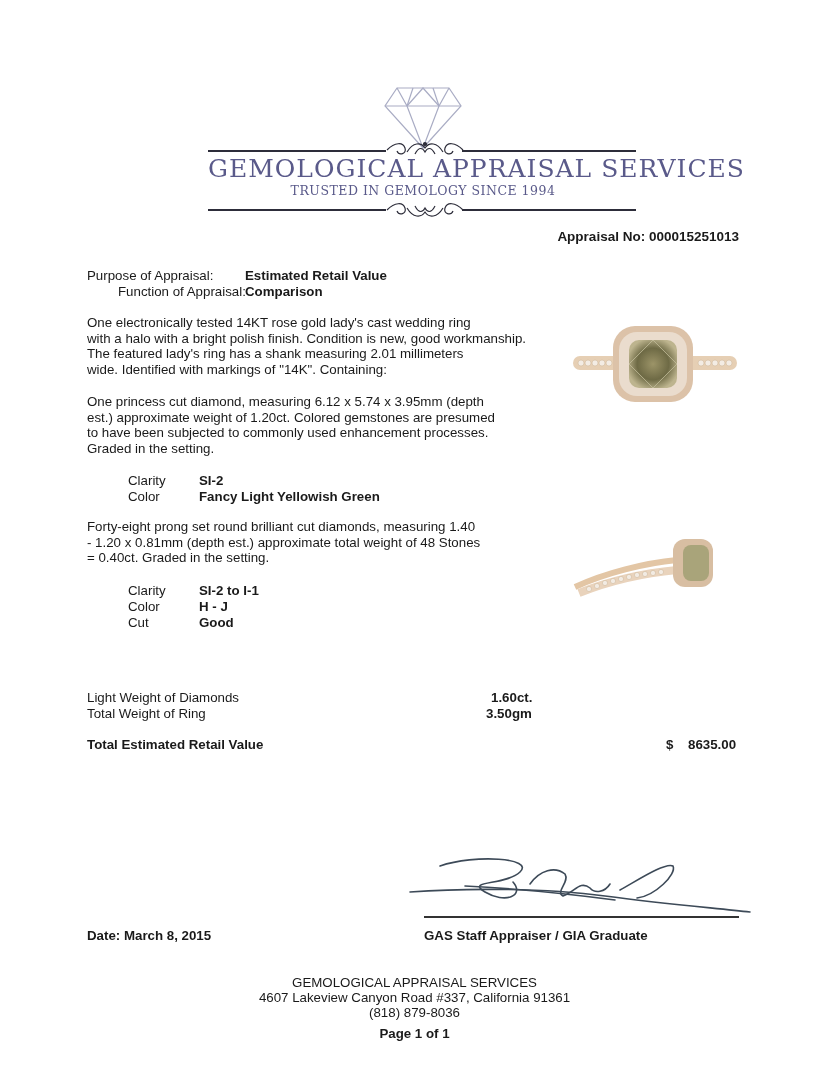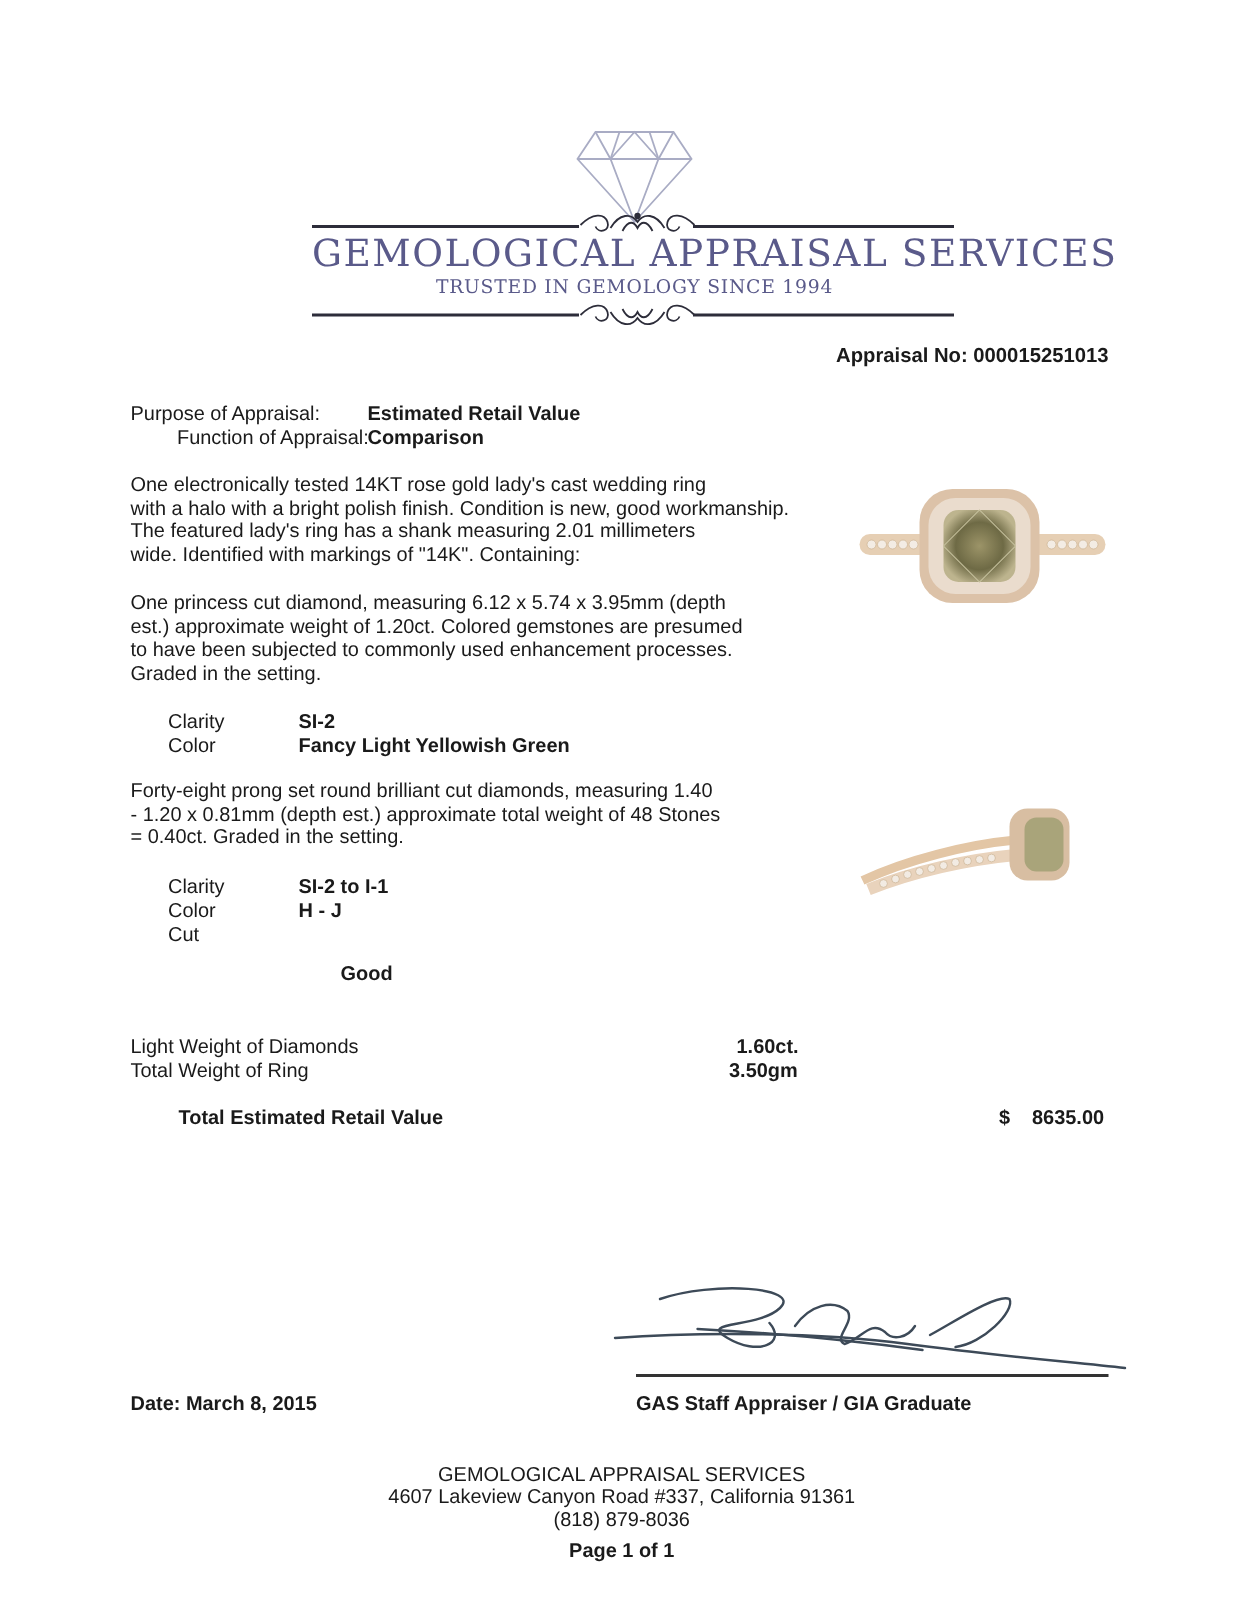--- a/index.html
+++ b/index.html
@@ -24,21 +24,21 @@
   #brand-tagline {
     left: 208px; top: 184px; width: 430px; text-align: center;
     font-family: "DejaVu Serif", serif; font-size: 12.5px; letter-spacing: 0.5px;
     color: #5a5a8a; line-height: 14px; white-space: nowrap;
   }
 
   #appraisal-no { right: 90px; top: 229px; font-size: 13.5px; font-weight: bold; }
 
   .label-col { left: 87px; }
   .value-col { left: 245px; }
-  .sub-label { left: 112px; }
+  .sub-label { left: 128px; }
   .sub-value { left: 199px; }
 
   .para { left: 87px; width: 470px; font-size: 13.3px; line-height: 15.6px; white-space: pre-line; }
 
   .ring-photo { position: absolute; }
 
   #sig-line { left: 424px; top: 916px; width: 315px; height: 1.5px; background: #333; }
 </style>
 </head>
 <body>
@@ -103,21 +103,21 @@
 <div class="abs t b sub-value" style="top:489px;">Fancy Light  Yellowish Green</div>
 
 <div class="abs para" style="top:519px;">Forty-eight prong set round brilliant cut diamonds, measuring 1.40
 - 1.20 x 0.81mm (depth est.) approximate total weight of 48 Stones
 = 0.40ct. Graded in the setting.</div>
 <div class="abs t sub-label" style="top:583px;">Clarity</div>
 <div class="abs t b sub-value" style="top:583px;">SI-2 to I-1</div>
 <div class="abs t sub-label" style="top:599px;">Color</div>
 <div class="abs t b sub-value" style="top:599px;">H - J</div>
 <div class="abs t sub-label" style="top:615px;">Cut</div>
-<div class="abs t b sub-value" style="top:641px;margin-left:28px;">Good</div>
+<div class="abs t b sub-value" style="top:615px;">Good</div>
 
 <svg class="ring-photo" style="left:565px; top:318px; width:180px; height:90px;" viewBox="0 0 180 90">
   <defs>
     <radialGradient id="stoneG" cx="50%" cy="50%" r="55%">
       <stop offset="0%" stop-color="#9c9468"></stop>
       <stop offset="60%" stop-color="#6e6a45"></stop>
       <stop offset="100%" stop-color="#bdb48e"></stop>
     </radialGradient>
   </defs>
 
@@ -159,21 +159,21 @@
   </g>
   <rect x="108" y="24" width="40" height="48" rx="12" fill="#d8bea2"></rect>
   <rect x="118" y="30" width="26" height="36" rx="8" fill="#a9a47a"></rect>
 </svg>
 
 <div class="abs t label-col" style="top:690px;">Light Weight of Diamonds</div>
 <div class="abs t b" style="left:491px; top:690px;">1.60ct.</div>
 <div class="abs t label-col" style="top:706px;">Total Weight of Ring</div>
 <div class="abs t b" style="left:486px; top:706px;">3.50gm</div>
 
-<div class="abs t b label-col" style="top:737px;margin-left:32px;">Total Estimated Retail Value</div>
+<div class="abs t b label-col" style="top:737px;">Total Estimated Retail Value</div>
 <div class="abs t b" style="left:666px; top:737px;">$</div>
 <div class="abs t b" style="left:688px; top:737px;">8635.00</div>
 
 <svg class="abs" style="left:405px; top:852px; width:350px; height:65px;" viewBox="0 0 350 65">
   <g fill="none" stroke="#3d4a58" stroke-width="1.6" stroke-linecap="round">
     <path d="M5,40 C60,36 140,36 200,44 C260,52 310,56 345,60"></path>
     <path d="M35,14 C70,2 130,6 115,20 C100,34 60,28 80,40 C100,52 120,44 108,30"></path>
     <path d="M125,32 C135,18 150,14 160,22 C165,30 150,40 158,44 C170,40 175,28 185,36 C190,42 200,40 205,32"></path>
     <path d="M215,38 C230,30 260,10 268,14 C272,22 250,44 232,46"></path>
     <path d="M60,34 C100,36 150,40 210,48"></path>

